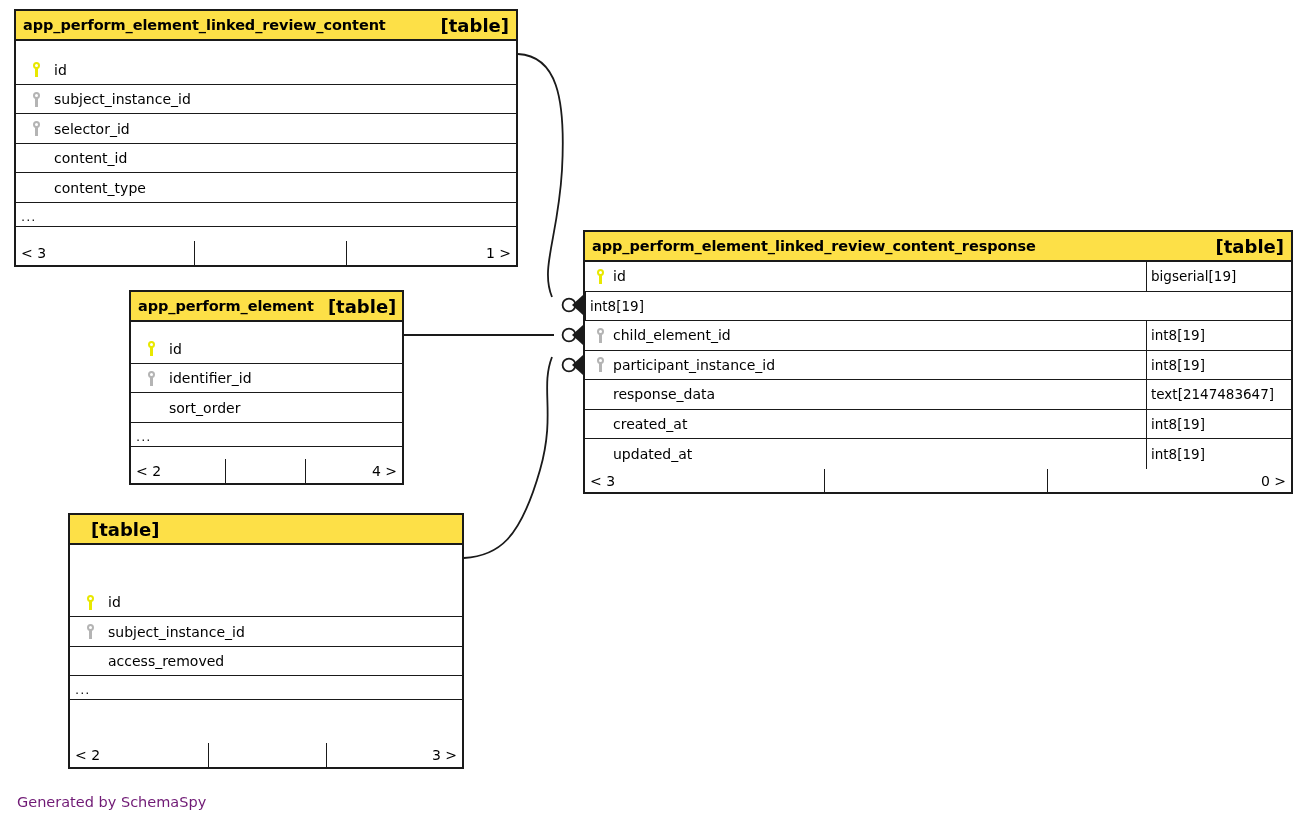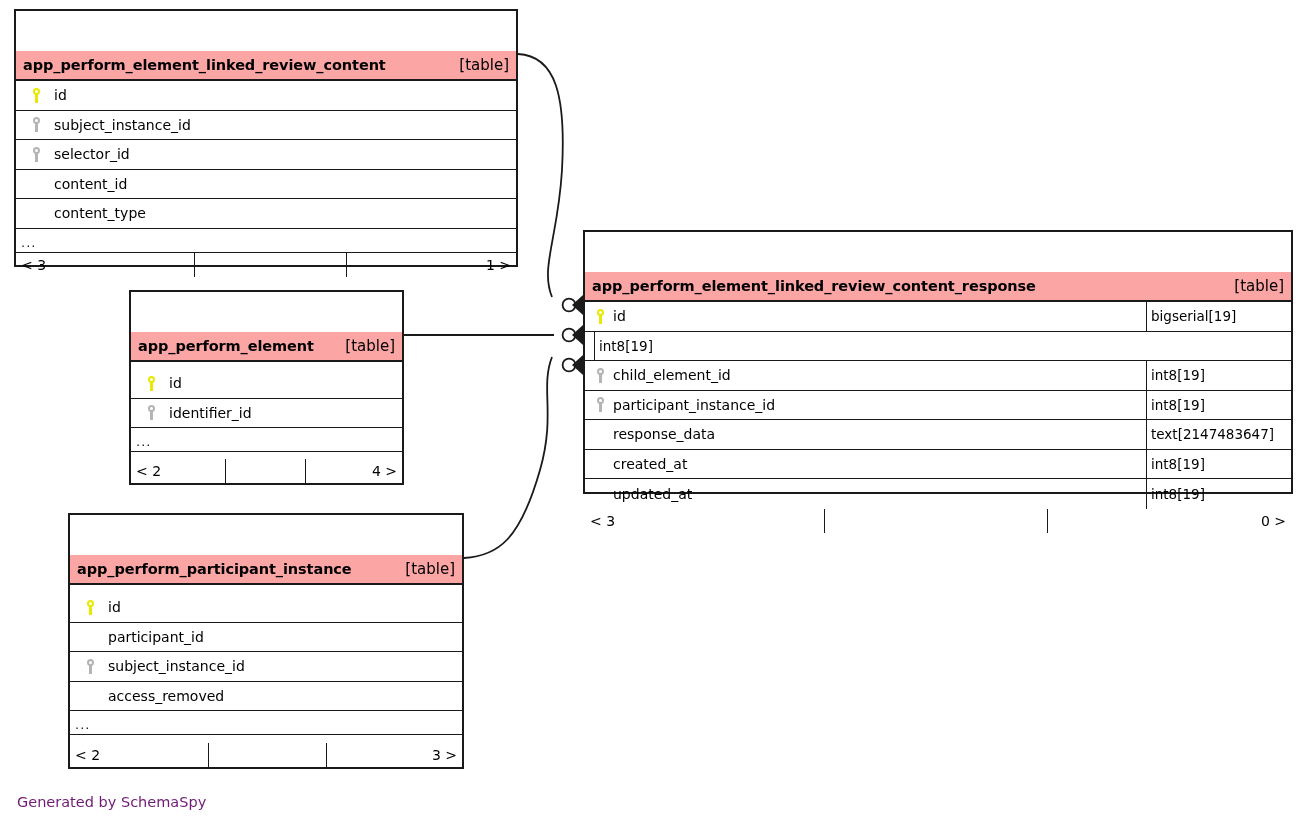--- a/index.html
+++ b/index.html
@@ -36,40 +36,39 @@
   .table-node {
     position: absolute;
     background: #ffffff;
     border: 2px solid #1a1a1a;
     box-sizing: border-box;
     display: flex;
     flex-direction: column;
   }
 
   .tbl-header {
-    background: #fca5a5;
+    background: #fde047;
     border-bottom: 2px solid #1a1a1a;
     display: flex;
     align-items: center;
     justify-content: space-between;
     padding: 0 7px;
     box-sizing: border-box;
     height: 30px;
     flex: 0 0 auto;
-    margin-top: 40px;
   }
   .tbl-title {
     font-weight: bold;
     font-size: 14.5px;
     letter-spacing: -0.1px;
     white-space: nowrap;
   }
   .tbl-tag {
-    font-size: 15px;
-    font-weight: normal;
+    font-size: 18px;
+    font-weight: bold;
     white-space: nowrap;
     padding-left: 14px;
     text-align: center;
   }
 
   .tbl-rows {
     flex: 1 1 auto;
     display: flex;
     flex-direction: column;
     justify-content: center;
@@ -98,21 +97,20 @@
   .row-type {
     flex: 0 0 auto;
     border-left: 1.5px solid #1a1a1a;
     font-size: 13.5px;
     padding-left: 4px;
     box-sizing: border-box;
     height: 100%;
     display: flex;
     align-items: center;
     white-space: nowrap;
-    margin-left: 9px;
   }
 
   .keyslot {
     width: 30px;
     flex: 0 0 30px;
     display: flex;
     align-items: center;
     justify-content: center;
   }
   .keyslot.narrow { width: 20px; flex-basis: 20px; }
@@ -283,49 +281,48 @@
         </div>
       </div>
       <div class="row">
         <div class="row-name">
           <span class="keyslot">
               <i class="key fk"></i>
             </span>
           <span class="label-txt">identifier_id</span>
         </div>
       </div>
+      <div class="row">
+        <div class="row-name">
+          <span class="keyslot"></span>
+          <span class="label-txt">sort_order</span>
+        </div>
+      </div>
       <div class="row ellipsis">
         <span>...</span>
       </div>
     </div>
     <div class="tbl-footer">
       <div class="foot-cell foot-left" style="flex:0 0 95px;">&lt; 2</div>
       <div class="foot-cell foot-mid" style="flex:0 0 80px;"></div>
       <div class="foot-cell foot-right" style="flex:1 1 auto;">4 &gt;</div>
     </div>
   </div>
 
   <div class="table-node" style="left:68px; top:513px; width:396px; height:256px;">
     <div class="tbl-header">
-      <span class="tbl-title">app_perform_participant_instance</span>
       <span class="tbl-tag">[table]</span>
     </div>
     <div class="tbl-rows">
       <div class="row">
         <div class="row-name">
           <span class="keyslot">
               <i class="key pk"></i>
             </span>
           <span class="label-txt">id</span>
-        </div>
-      </div>
-      <div class="row">
-        <div class="row-name">
-          <span class="keyslot"></span>
-          <span class="label-txt">participant_id</span>
         </div>
       </div>
       <div class="row">
         <div class="row-name">
           <span class="keyslot">
               <i class="key fk"></i>
             </span>
           <span class="label-txt">subject_instance_id</span>
         </div>
       </div>

